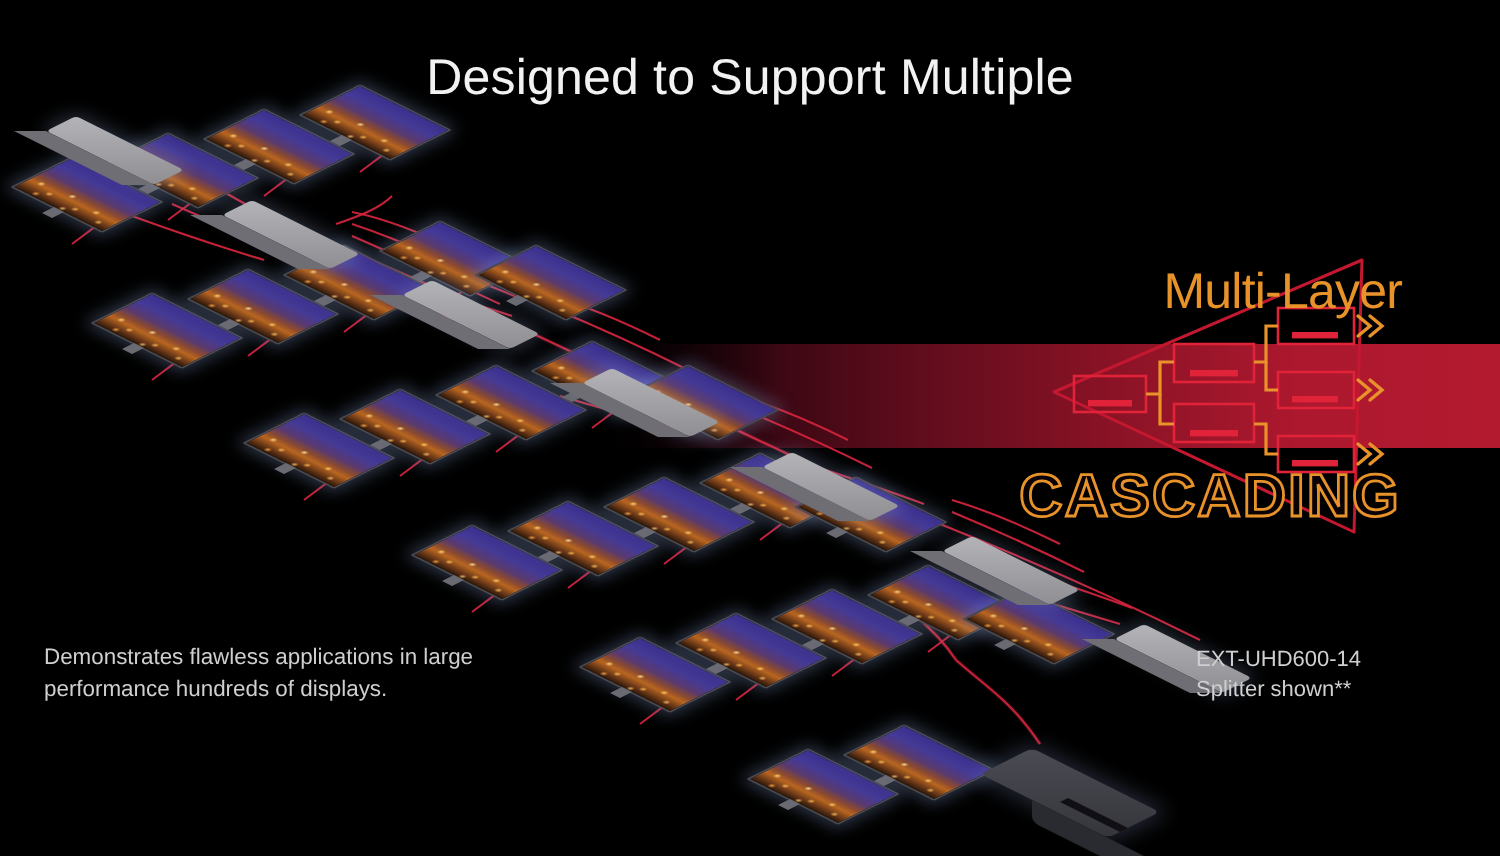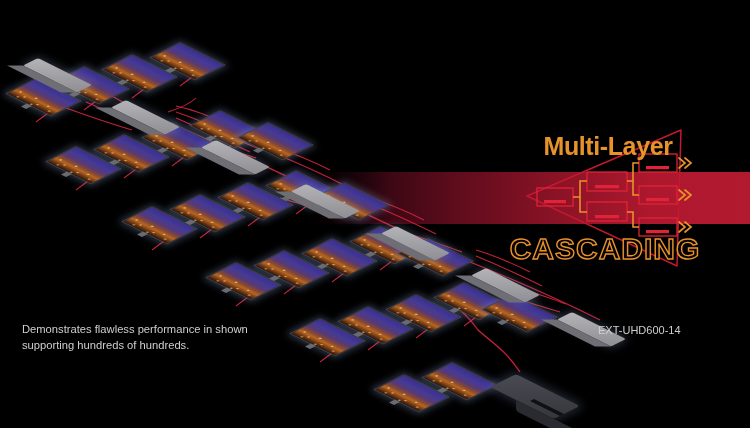--- a/index.html
+++ b/index.html
@@ -23,22 +23,22 @@
   .caption{position:absolute;left:22px;top:322px;width:270px;
            color:#cfcfcf;font-size:11.2px;line-height:15.5px;}
   .caption span{display:block;}
   .devlabel{position:absolute;left:598px;top:323px;width:150px;
             color:#cfcfcf;font-size:11px;line-height:15px;}
   .devlabel span{display:block;}
 
   
   .logo{position:absolute;left:505px;top:126px;width:200px;height:146px;}
   .logo svg{position:absolute;left:0;top:0;}
-  .ml-text{position:absolute;left:10px;top:6px;width:186px;text-align:center;
-           color:#e8922a;font-size:25px;font-weight:700;letter-spacing:-.4px;}
+  .ml-text{position:absolute;left:10px;top:6px;width:186px;text-align:right;
+           color:#e8922a;font-size:25px;font-weight:400;letter-spacing:-.4px;}
   .casc-text{position:absolute;left:4px;top:106px;width:192px;text-align:center;
            font-size:30px;font-weight:700;letter-spacing:1px;
            color:#0a0305;-webkit-text-stroke:1.4px #e8922a;}
 
   
   .scene{position:absolute;left:0;top:0;width:750px;height:428px;}
 
   .mon{position:absolute;width:46px;height:31px;
        transform:matrix(1,0.5,-1,0.5,0,0);transform-origin:0 0;}
   .mon .screen{position:absolute;inset:0;border:1.6px solid #4a4a52;
@@ -355,29 +355,31 @@
       </div>
 
     <div class="source">
       <div class="sbody"></div>
       <div class="sfront"></div>
       <div class="slot"></div>
     </div>
   </div>
 
   <div class="title">
+    <span>Designed to Support Multiple</span>
   </div>
 
   <div class="caption">
-    <span>Demonstrates flawless performance in shown</span>
-    <span>supporting hundreds of hundreds.</span>
+    <span>Demonstrates flawless applications in large</span>
+    <span>performance hundreds of displays.</span>
   </div>
 
   <div class="devlabel">
     <span>EXT-UHD600-14</span>
+    <span>Splitter shown**</span>
   </div>
 
   <div class="logo">
     <svg width="200" height="146" viewBox="0 0 200 146">
 
       <path d="M176 4 L22 70 L172 140 Z" fill="none" stroke="#c41830" stroke-width="1.5" stroke-linejoin="round"></path>
 
       <g>
         <rect x="32" y="62" width="36" height="18" fill="none" stroke="#e02338" stroke-width="1.3"></rect>
         <rect x="39" y="74" width="22" height="3.2" fill="#e02338"></rect>

